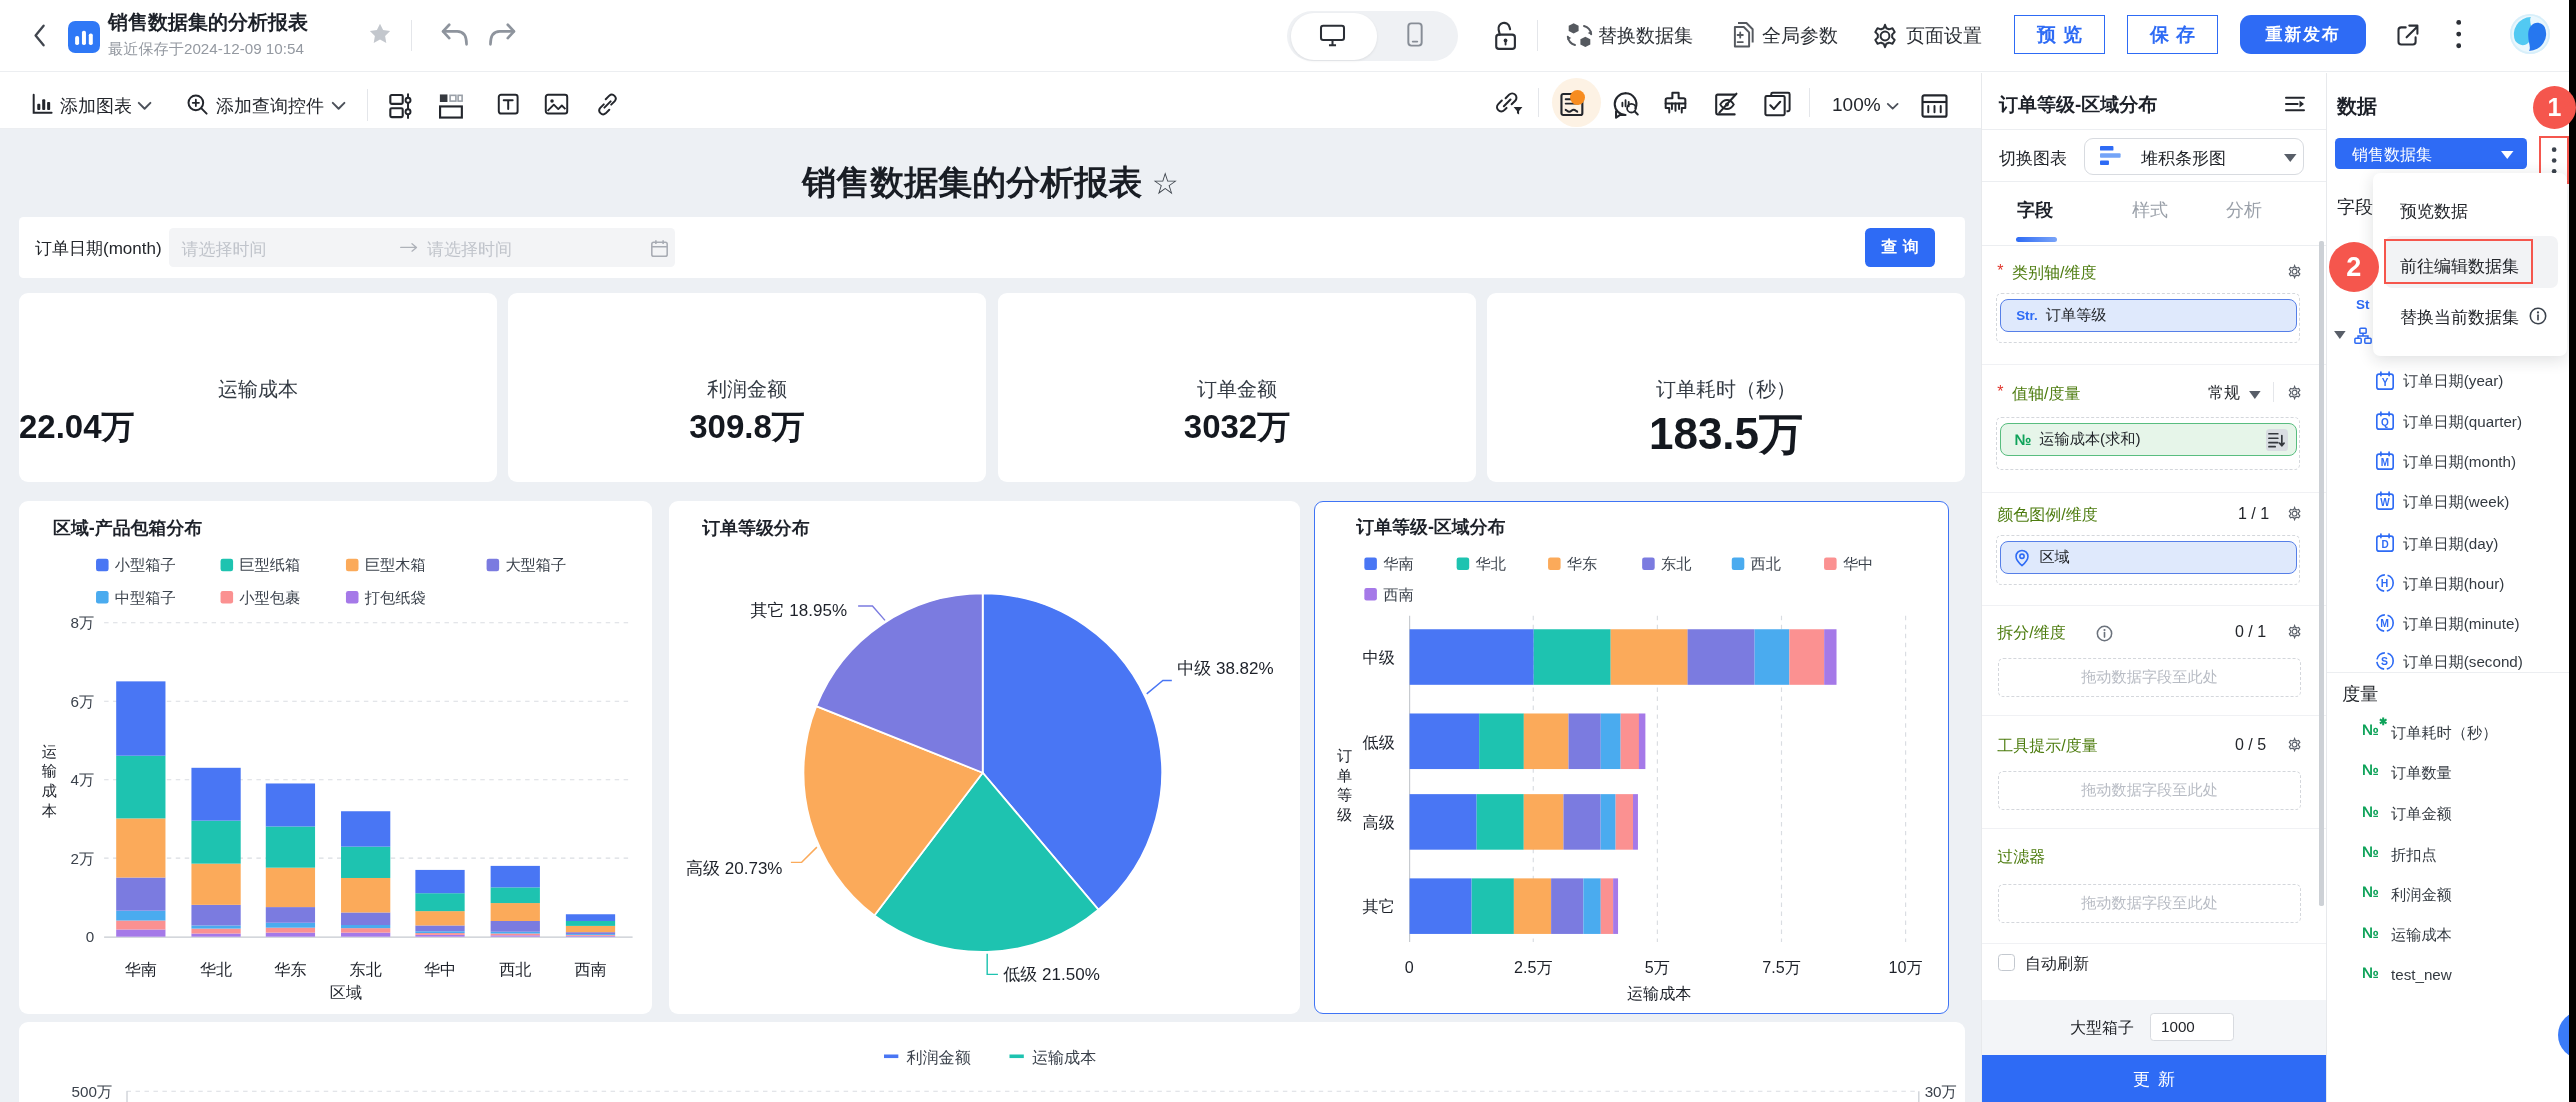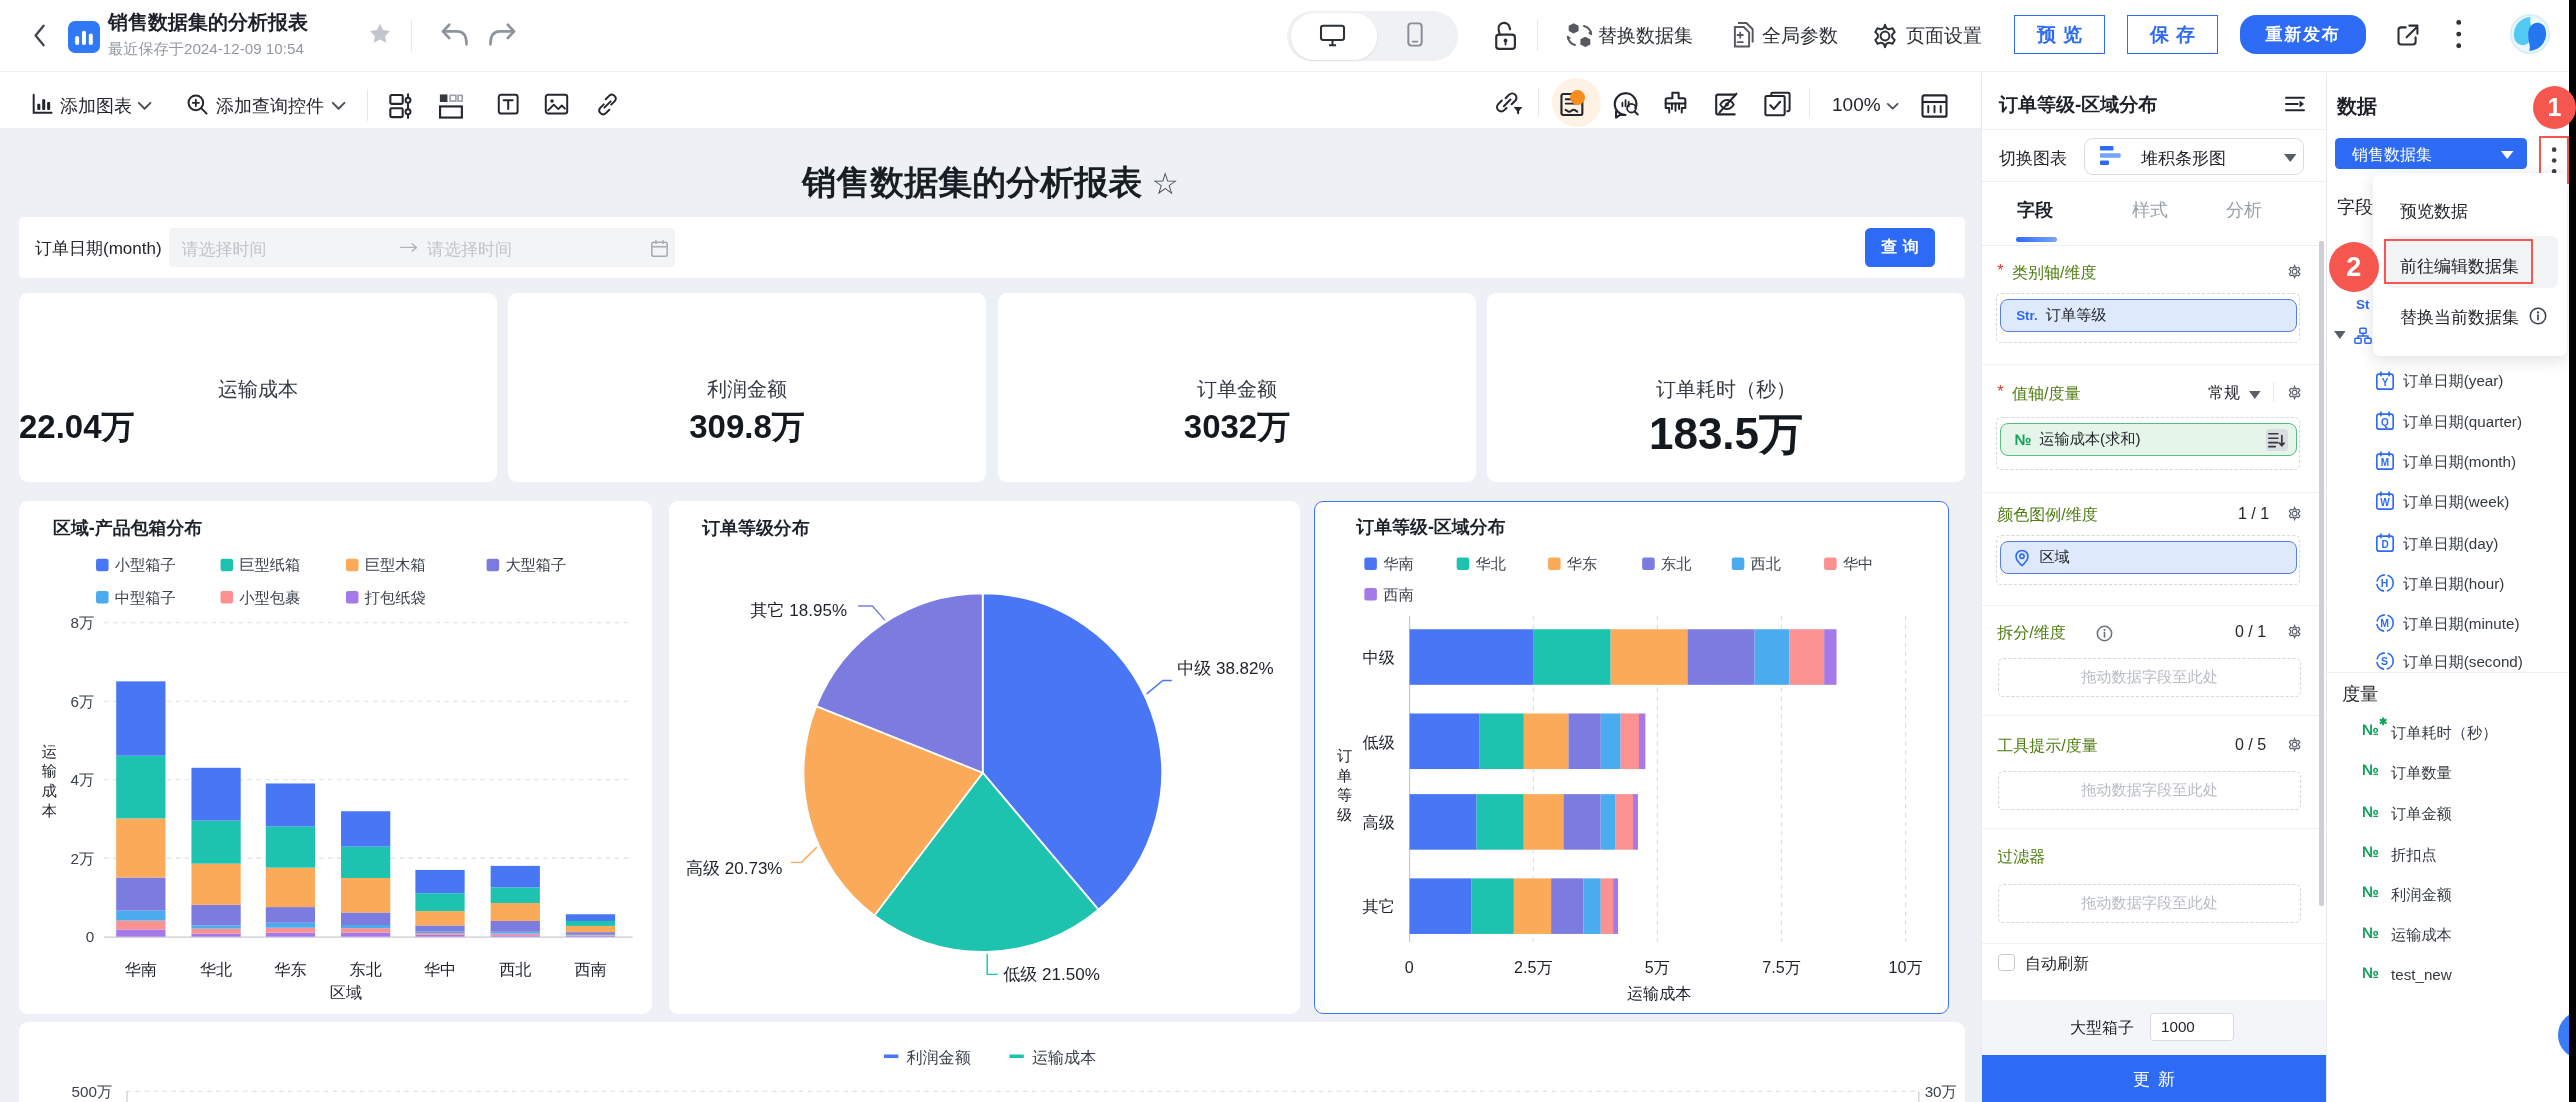--- a/index.html
+++ b/index.html
@@ -8,21 +8,21 @@
 .topbar { left:0; top:0; width:2576px; height:72px; background:#fff; border-bottom:0.9px solid #eceef1; z-index:5; }
 .toolbar { left:0; top:73px; width:1981px; height:56px; background:#fff; border-bottom:0.9px solid #eceef1; z-index:5; }
 .canvas { left:0; top:129px; width:1981px; height:973px; background:#edf0f4; }
 .midpanel { left:1981px; top:73px; width:344px; height:1030px; background:#fff; border-left:0.9px solid #e7e9ec; }
 .datapanel { left:2326px; top:73px; width:297px; height:1030px; background:#fff; border-left:0.9px solid #e7e9ec; }
 .card { position:absolute; background:#fff; border-radius:9px; }
 .ic { position:absolute; }
 svg { display:block; }
 .sep { position:absolute; width:0.9px; background:#e4e6ea; }
 .btn-outline { position:absolute; border:1.8px solid #2e6bf5; color:#2e6bf5; border-radius:0; display:flex; align-items:center; justify-content:center; font-size:19px; font-weight:bold; letter-spacing:7.2px; text-indent:7.2px; background:#fff; }
-.btn-fill { position:absolute; background:#2e6bf5; color:#fff; border-radius:16px; display:flex; align-items:center; justify-content:center; font-size:17px; font-weight:bold; }
+.btn-fill { position:absolute; background:#2e6bf5; color:#fff; border-radius:11px; display:flex; align-items:center; justify-content:center; font-size:17px; font-weight:bold; }
 .chip { position:absolute; border-radius:5.4px; display:flex; align-items:center; font-size:15.2px; color:#23262b; }
 .dashedbox { position:absolute; border:0.9px dashed #d4d7dc; border-radius:5.4px; }
 .droptext { display:flex; align-items:center; justify-content:center; color:#b8bcc4; font-size:15.2px; height:100%; }
 .seclabel { position:absolute; font-size:16px; color:#4d7c0f; }
 .gear { position:absolute; width:15.2px; height:15.2px; }
 .fielditem { position:absolute; font-size:15.2px; color:#343a41; white-space:nowrap; }
 .redcircle { position:absolute; background:#f5564d; border-radius:50%; color:#fff; font-weight:bold; display:flex; align-items:center; justify-content:center; z-index:40; }
 </style>
 </head>
 <body>

